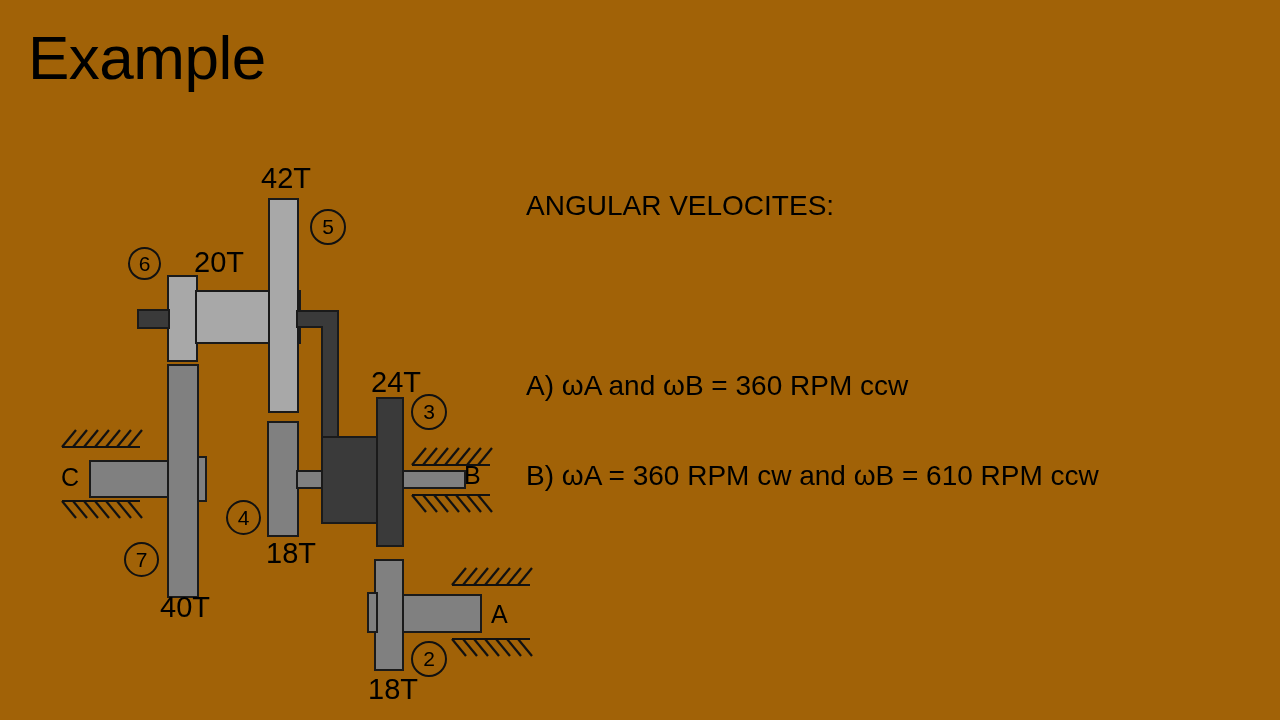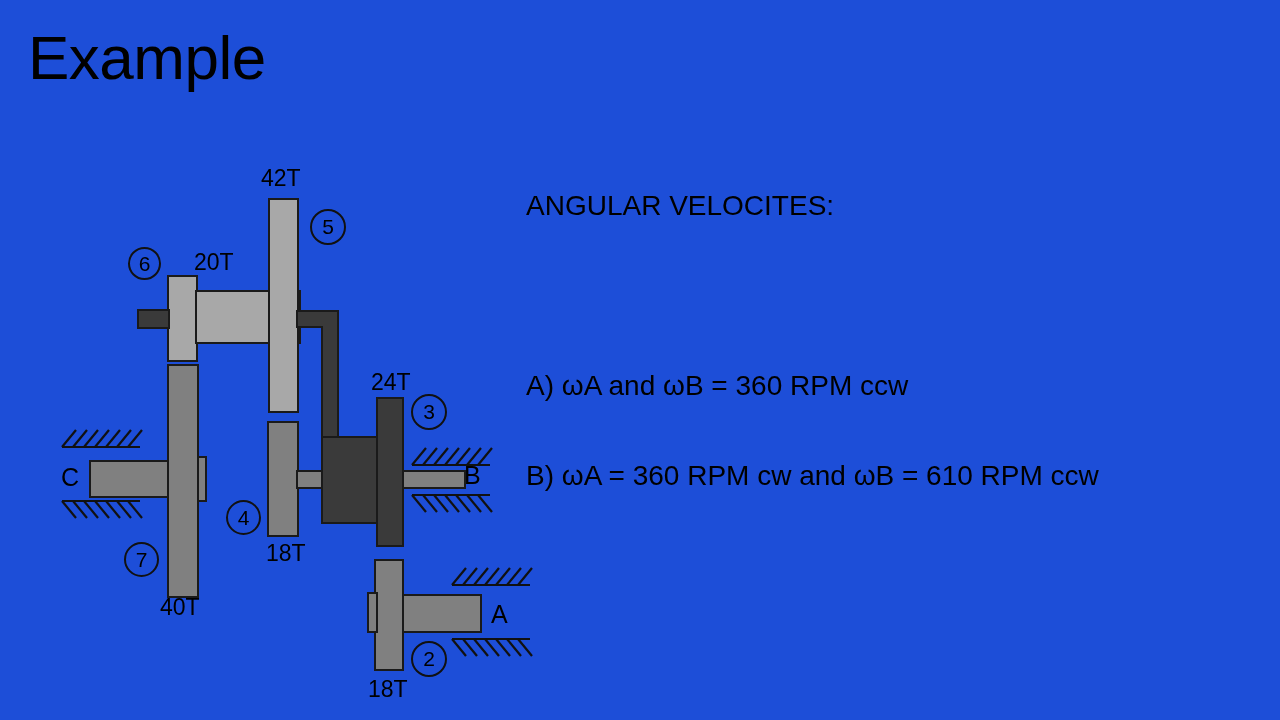--- a/index.html
+++ b/index.html
@@ -13,21 +13,21 @@
     position: relative;
     overflow: hidden;
     font-family: "Liberation Sans", sans-serif;
     color: #000000;
   }
   #slide {
     position: absolute;
     left: 0; top: 0;
     width: 1280px;
     height: 720px;
-    background: #1d4ed8;
+    background: #a16207;
   }
   #page-title {
     position: absolute;
     left: 28px;
     top: 24px;
     font-size: 62px;
     font-weight: 400;
     letter-spacing: -0.5px;
     line-height: 1.1;
     color: #000000;
@@ -49,21 +49,21 @@
   #diagram {
     position: absolute;
     left: 0;
     top: 0;
     width: 560px;
     height: 720px;
   }
   #diagram svg { display: block; }
   .lbl {
     position: absolute;
-    font-size: 23px;
+    font-size: 29px;
     line-height: 23px;
     color: #000000;
     white-space: pre;
   }
   .circ {
     position: absolute;
     border: 2px solid #111111;
     border-radius: 50%;
     background: transparent;
     display: flex;

